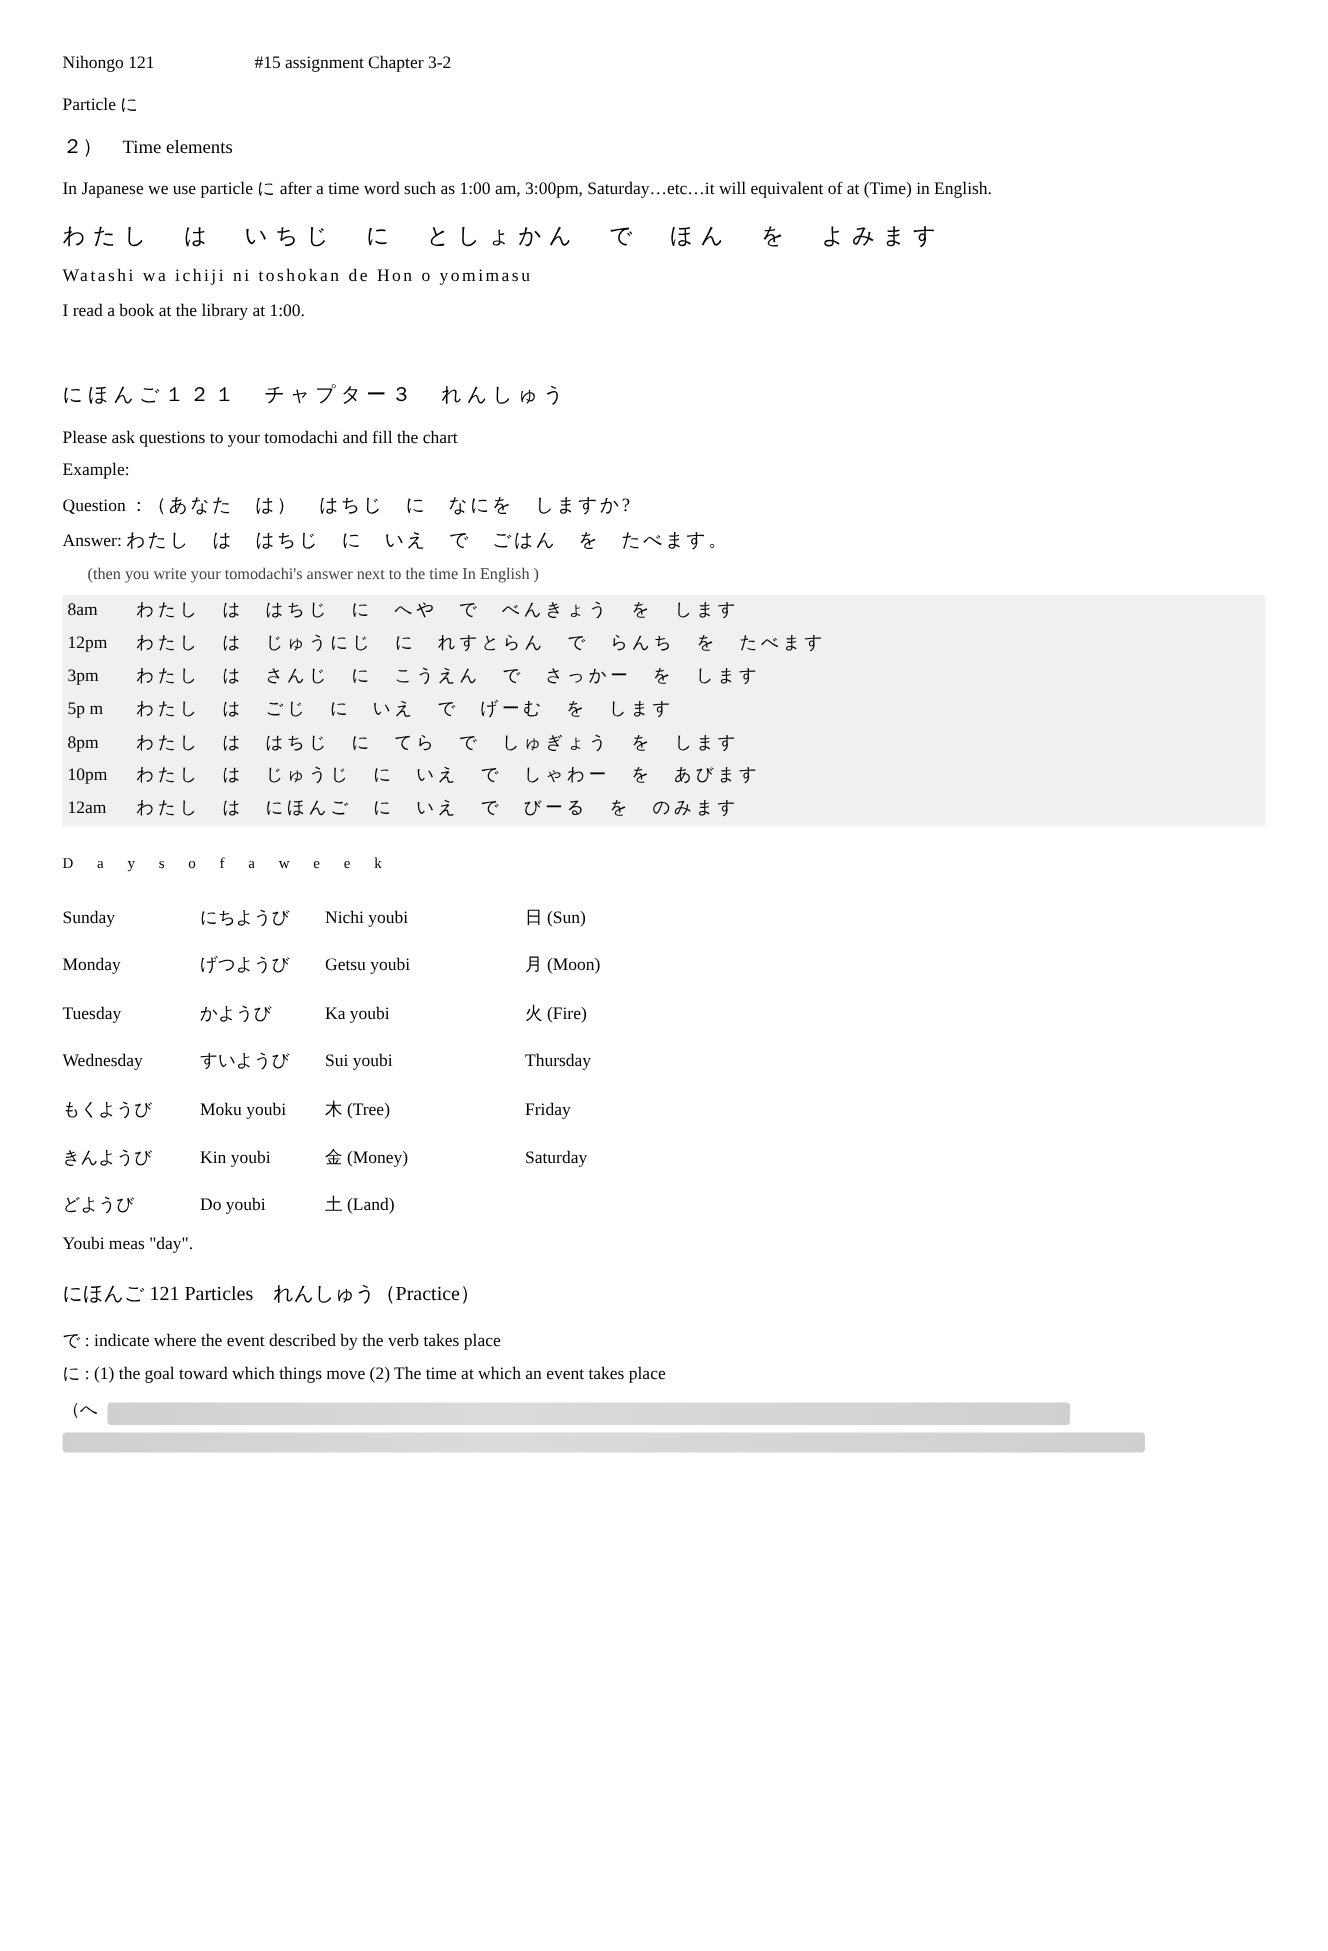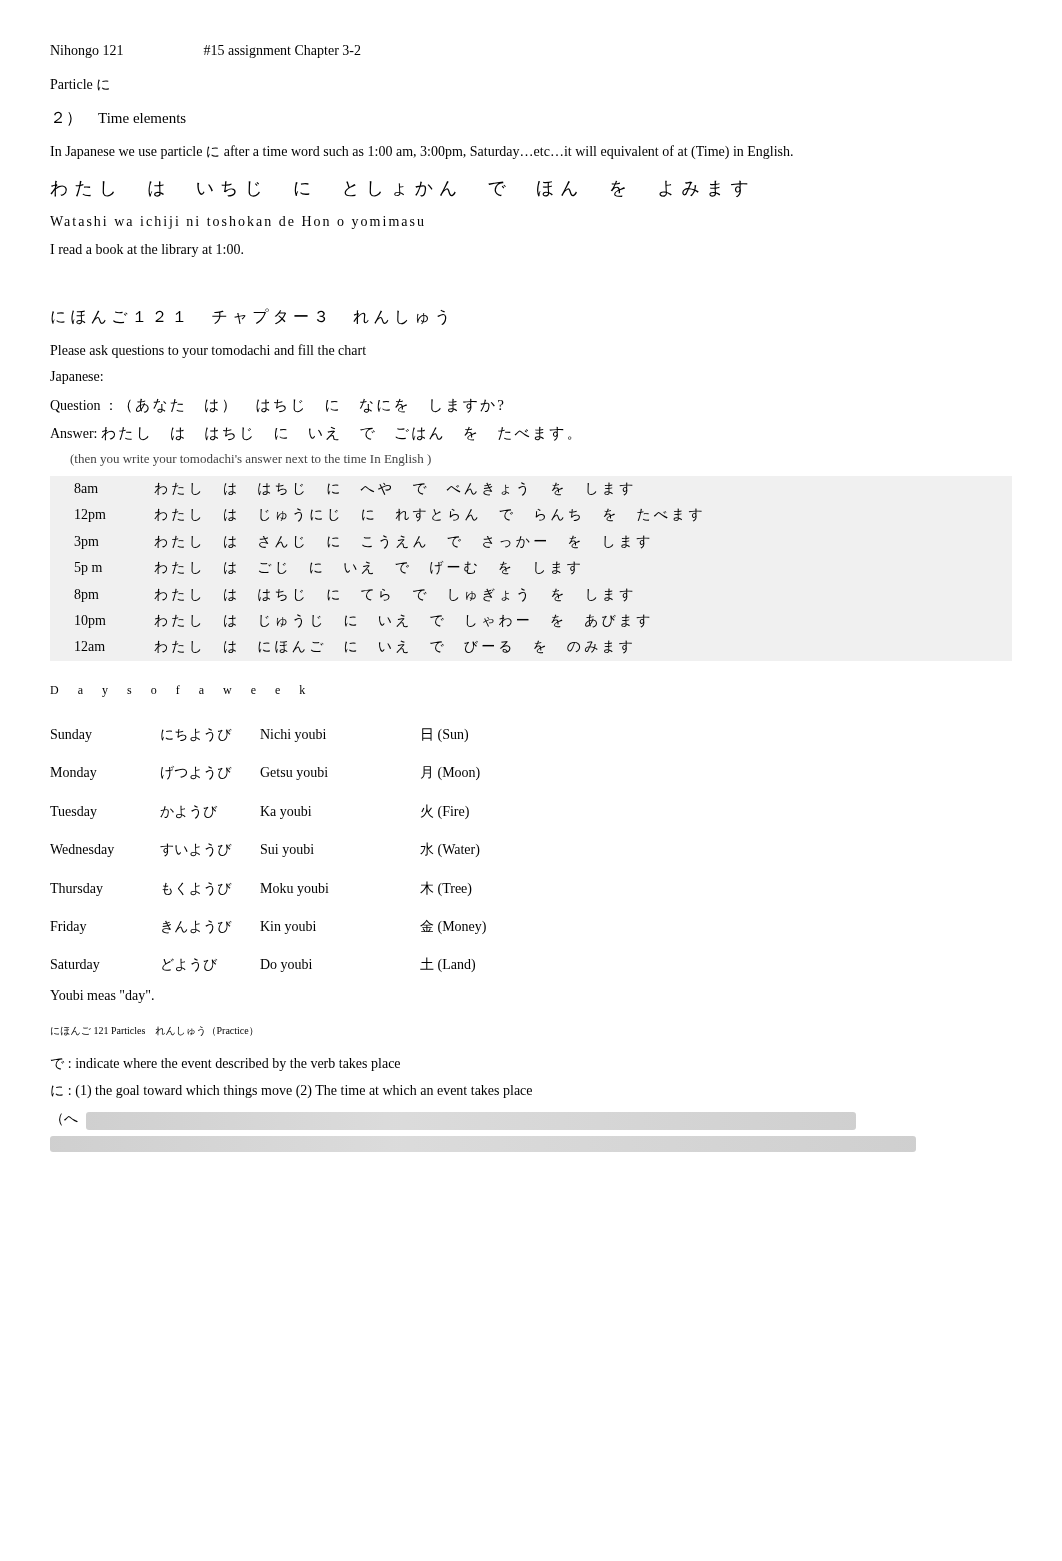--- a/index.html
+++ b/index.html
@@ -65,21 +65,21 @@
       margin-bottom: 6px;
       padding-left: 20px;
     }
     .chart-table {
       width: 100%;
       border-collapse: collapse;
       margin-bottom: 20px;
       background: #f0f0f0;
     }
     .chart-table td {
-      padding: 2px 24px;
+      padding: 2px 4px;
       font-size: 14px;
       white-space: nowrap;
     }
     .chart-table .time-col {
       width: 55px;
       font-weight: normal;
       vertical-align: top;
     }
     .chart-table .jp-col {
       font-family: serif;
@@ -98,21 +98,21 @@
       display: grid;
       grid-template-columns: 110px 100px 160px 1fr;
       row-gap: 16px;
       margin-bottom: 8px;
     }
     .days-grid .day-en { font-size: 14px; }
     .days-grid .day-jp { font-family: serif; font-size: 14px; }
     .days-grid .day-romaji { font-size: 14px; }
     .days-grid .day-kanji { font-size: 14px; }
     .youbi-note { margin-bottom: 12px; font-size: 14px; }
-    .practice-line { margin-bottom: 14px; font-size: 10px; }
+    .practice-line { margin-bottom: 14px; font-size: 16px; }
     .particles-section { margin-bottom: 6px; }
     .particle-def { margin-bottom: 4px; font-size: 14px; }
     .blurred-line {
       height: 18px;
       background: linear-gradient(90deg, #bbb 0%, #ccc 40%, #bbb 100%);
       border-radius: 3px;
       margin-top: 4px;
       width: 80%;
       opacity: 0.7;
     }
@@ -154,21 +154,21 @@
 
 <div class="translation-line">I read a book at the library at 1:00.</div>
 
 <br>
 
 
 <div class="section2-title">にほんご１２１　チャプター３　れんしゅう</div>
 
 
 <div class="instructions">Please ask questions to your tomodachi and fill the chart</div>
-<div class="instructions">Japanese:</div>
+<div class="instructions">Example:</div>
 
 
 <div class="qa-block">
   <span class="qa-label">Question  ：</span><span class="qa-question">（あなた　は）　はちじ　に　なにを　しますか?</span>
 </div>
 <div class="qa-block">
   <span class="qa-label">Answer:  </span><span class="qa-answer">わたし　は　はちじ　に　いえ　で　ごはん　を　たべます。</span>
 </div>
 <div class="qa-note">(then you write your tomodachi's answer next to the time In English                         )</div>
 
@@ -218,21 +218,20 @@
       <div class="day-jp">げつようび</div>
       <div class="day-romaji">Getsu youbi</div>
       <div class="day-kanji">月  (Moon)</div>
       <div class="day-en">Tuesday</div>
       <div class="day-jp">かようび</div>
       <div class="day-romaji">Ka    youbi</div>
       <div class="day-kanji">火  (Fire)</div>
       <div class="day-en">Wednesday</div>
       <div class="day-jp">すいようび</div>
       <div class="day-romaji">Sui   youbi</div>
-      <div class="day-kanji">水  (Water)</div>
       <div class="day-en">Thursday</div>
       <div class="day-jp">もくようび</div>
       <div class="day-romaji">Moku youbi</div>
       <div class="day-kanji">木  (Tree)</div>
       <div class="day-en">Friday</div>
       <div class="day-jp">きんようび</div>
       <div class="day-romaji">Kin   youbi</div>
       <div class="day-kanji">金  (Money)</div>
       <div class="day-en">Saturday</div>
       <div class="day-jp">どようび</div>

